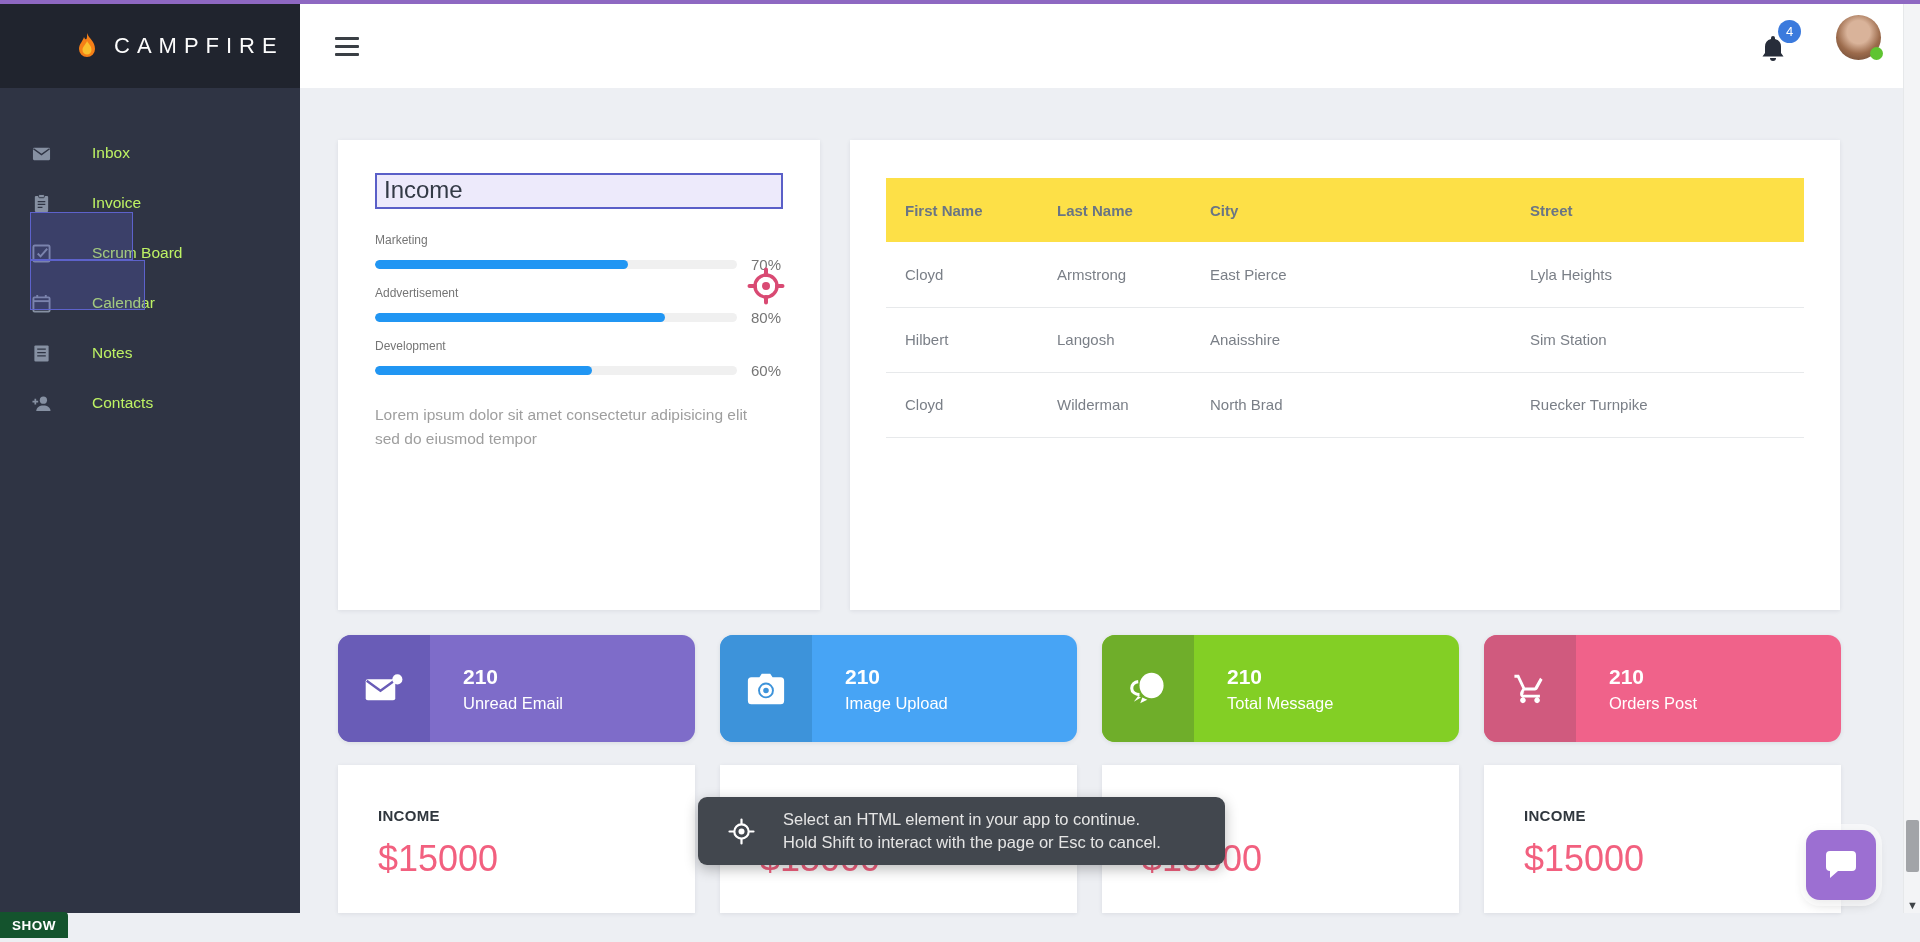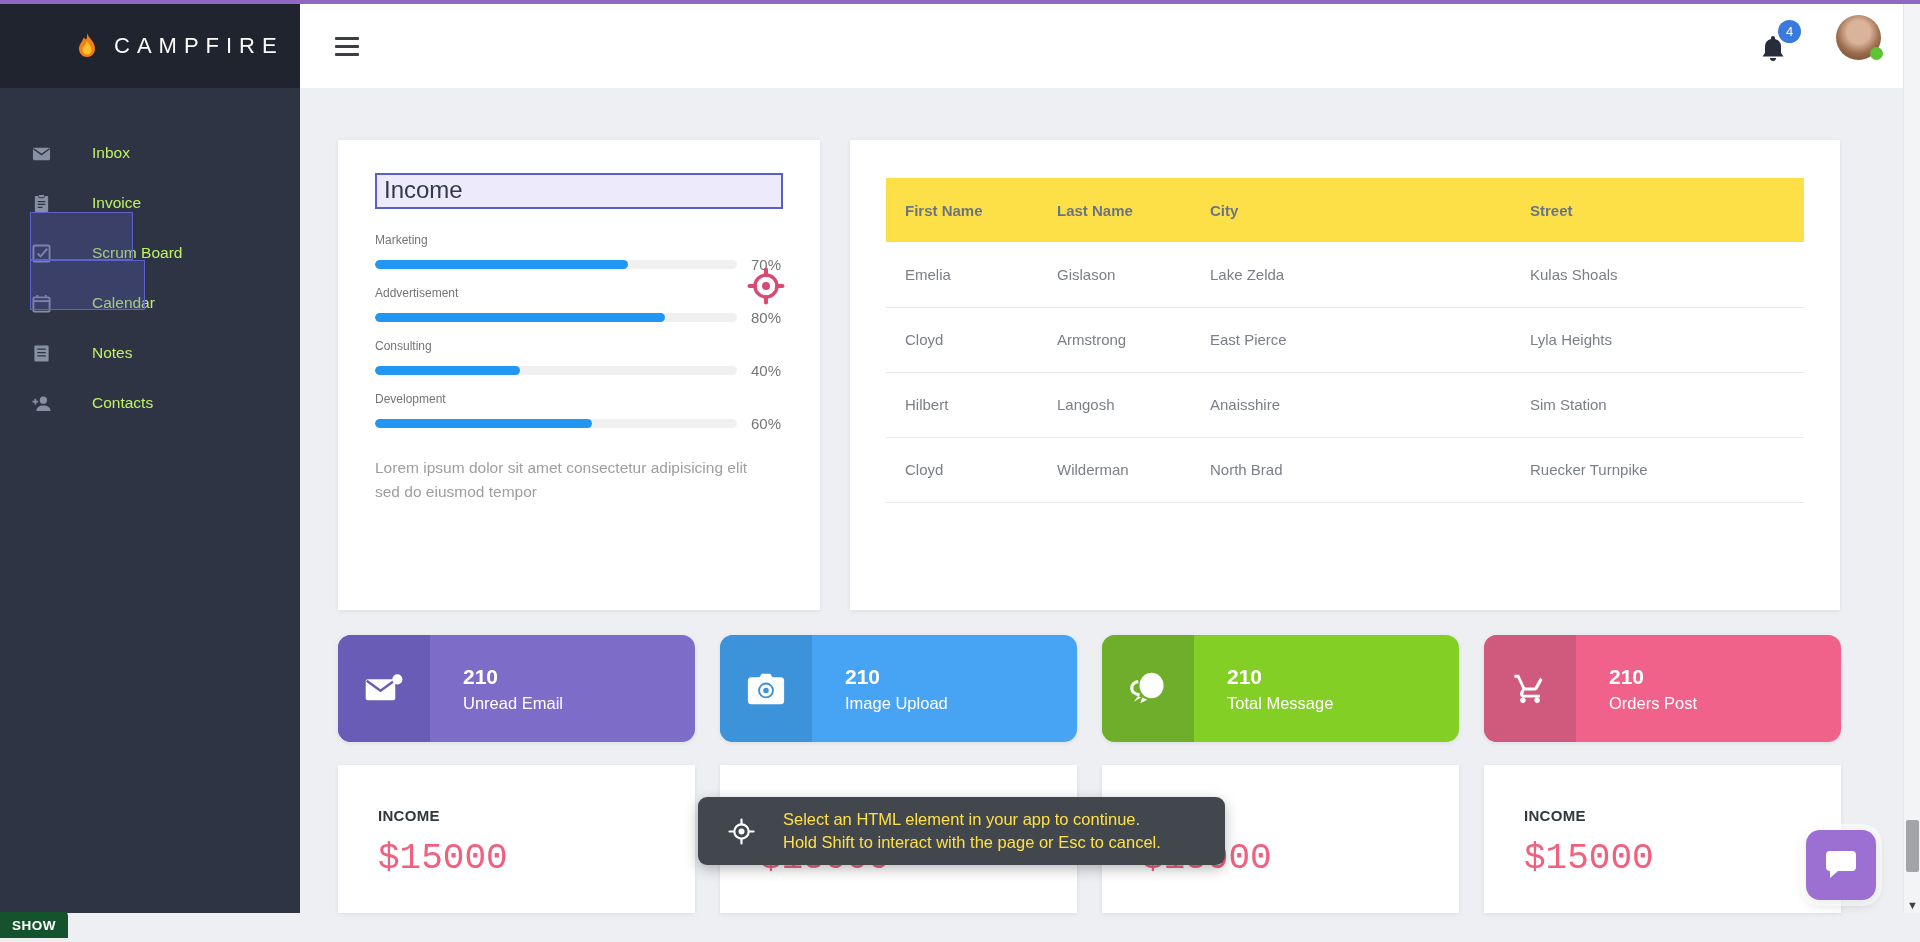--- a/index.html
+++ b/index.html
@@ -78,28 +78,28 @@
     display:flex; box-shadow:0 1px 4px rgba(60,70,90,0.12); }
   .stat-icon-sec { width:92px; height:100%; display:flex; align-items:center; justify-content:center; flex:0 0 auto; }
   .stat-icon-sec svg { width:38px; height:34px; }
   .stat-body { flex:1; display:flex; flex-direction:column; justify-content:center; padding-left:33px; color:#fff; }
   .stat-value { font-size:21px; font-weight:700; margin-bottom:5px; }
   .stat-label { font-size:16.5px; font-weight:400; }
 
   
   .tile { position:absolute; top:765px; width:357px; height:148px; padding:42px 40px 0; }
   .tile-label { font-size:15px; font-weight:700; color:#30373e; letter-spacing:0.3px; }
-  .tile-value { margin-top:14px; font-size:36px; color:#f2607f; font-weight:400;font-family:Liberation Mono, monospace; }
+  .tile-value { margin-top:14px; font-size:36px; color:#f2607f; font-weight:400; }
 
   
   .picker-tooltip { position:absolute; left:698px; top:797px; width:527px; height:68px; background:#42474e;
     border-radius:9px; box-shadow:0 4px 14px rgba(0,0,0,0.28); display:flex; align-items:center;
     padding:0 24px 0 30px; z-index:30; }
   .picker-tooltip svg { width:27px; height:27px; flex:0 0 auto; margin-right:28px; }
-  .tooltip-text { color:#fde047; font-size:16.5px; line-height:23px; }
+  .tooltip-text { color:#e5e5e5; font-size:16.5px; line-height:23px; }
 
   
   .chat-fab { position:absolute; left:1806px; top:830px; width:70px; height:70px; border-radius:14px;
     display:flex; align-items:center; justify-content:center; cursor:pointer; z-index:40;
     box-shadow:0 0 0 6px rgba(255,255,255,0.55), 0 4px 12px rgba(0,0,0,0.18); }
   .chat-fab svg { width:34px; height:32px; }
 
   
   .scrollbar { position:absolute; right:0; top:4px; width:17px; height:909px; background:#f3f4f6;
     border-left:1px solid #e6e8ea; z-index:50; }
@@ -213,29 +213,20 @@
         <span class="bar-pct">70%</span>
       </div>
     </div>
     <div class="bar-group">
       <div class="bar-label">Addvertisement</div>
       <div class="bar-row">
         <div class="bar-track">
           <div class="bar-fill" style="width: 80%; background: rgb(33, 150, 243);"></div>
         </div>
         <span class="bar-pct">80%</span>
-      </div>
-    </div>
-    <div class="bar-group">
-      <div class="bar-label">Consulting</div>
-      <div class="bar-row">
-        <div class="bar-track">
-          <div class="bar-fill" style="width: 40%; background: rgb(33, 150, 243);"></div>
-        </div>
-        <span class="bar-pct">40%</span>
       </div>
     </div>
     <div class="bar-group">
       <div class="bar-label">Development</div>
       <div class="bar-row">
         <div class="bar-track">
           <div class="bar-fill" style="width: 60%; background: rgb(33, 150, 243);"></div>
         </div>
         <span class="bar-pct">60%</span>
       </div>
@@ -260,26 +251,20 @@
         </colgroup>
       <thead>
         <tr>
           <th>First Name</th>
           <th>Last Name</th>
           <th>City</th>
           <th>Street</th>
         </tr>
       </thead>
       <tbody>
-        <tr>
-          <td>Emelia</td>
-          <td>Gislason</td>
-          <td>Lake Zelda</td>
-          <td>Kulas Shoals</td>
-        </tr>
         <tr>
           <td>Cloyd</td>
           <td>Armstrong</td>
           <td>East Pierce</td>
           <td>Lyla Heights</td>
         </tr>
         <tr>
           <td>Hilbert</td>
           <td>Langosh</td>
           <td>Anaisshire</td>

